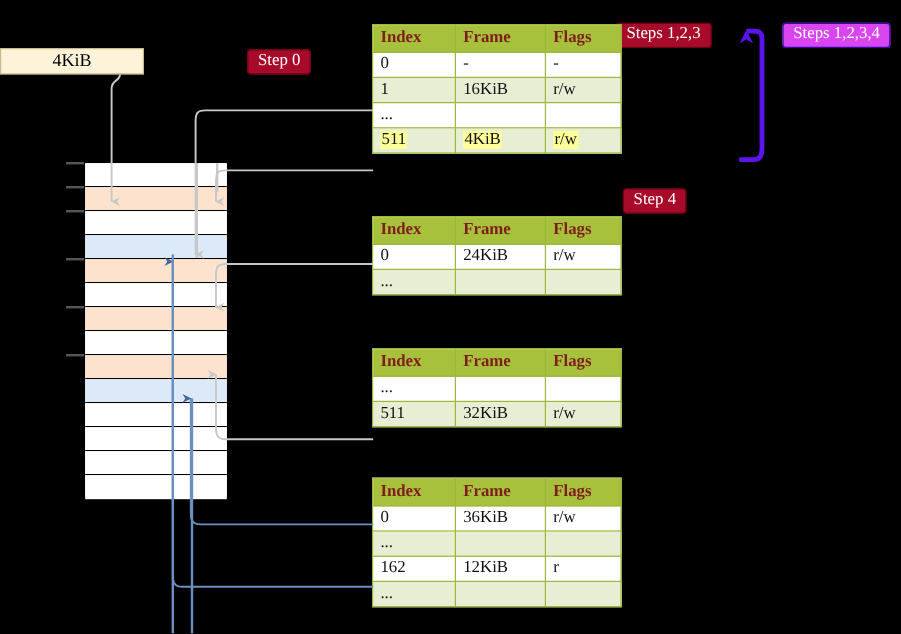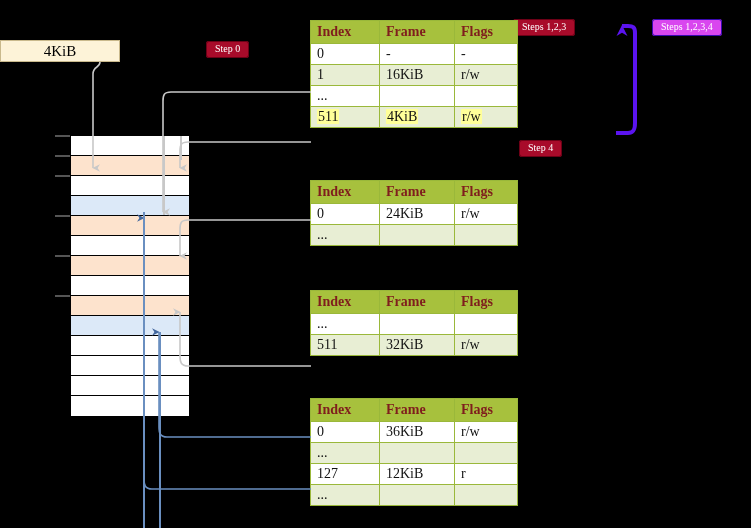--- a/index.html
+++ b/index.html
@@ -13,27 +13,27 @@
   #kib-box{
     left:0px;top:40px;width:120px;height:22px;
     background:#fdf3d8;border:1px solid #c9b98c;
     display:flex;align-items:center;justify-content:center;
     font-size:15px;color:#000;box-sizing:border-box;
   }
 
   
   .badge{
     display:inline-flex;align-items:center;justify-content:center;
-    padding:2px 9px 3px 9px;font-size:10px;color:#fff;
+    padding:2px 9px 3px 9px;font-size:14px;color:#fff;
     border-radius:3px;white-space:nowrap;line-height:1.15;
   }
   .badge-red{background:#a80b2a;box-shadow:0 0 0 1px #6d0016 inset;}
   .badge-blue{background:#d946ef;box-shadow:0 0 0 1px #3a08b0 inset;}
   #badge-step0{left:206px;top:41px;}
-  #badge-step4{left:519px;top:140px;}
+  #badge-step4{left:519px;top:157px;}
   #badge-steps123{left:513px;top:19px;}
   #badge-steps1234{left:652px;top:19px;}
 
   
   #mem-grid{
     left:70px;top:135px;width:120px;height:280px;
     border:1px solid #000;box-sizing:border-box;background:#fff;
   }
   #mem-grid .mrow{
     height:20px;border-bottom:1px solid #000;box-sizing:border-box;
@@ -191,21 +191,21 @@
         <td class="col-i">0</td>
         <td class="col-f">36KiB</td>
         <td class="col-g">r/w</td>
       </tr>
       <tr class="alt">
         <td class="col-i">...</td>
         <td class="col-f"></td>
         <td class="col-g"></td>
       </tr>
       <tr>
-        <td class="col-i">127</td>
+        <td class="col-i">162</td>
         <td class="col-f">12KiB</td>
         <td class="col-g">r</td>
       </tr>
       <tr class="alt">
         <td class="col-i">...</td>
         <td class="col-f"></td>
         <td class="col-g"></td>
       </tr>
     </tbody>
   </table>

